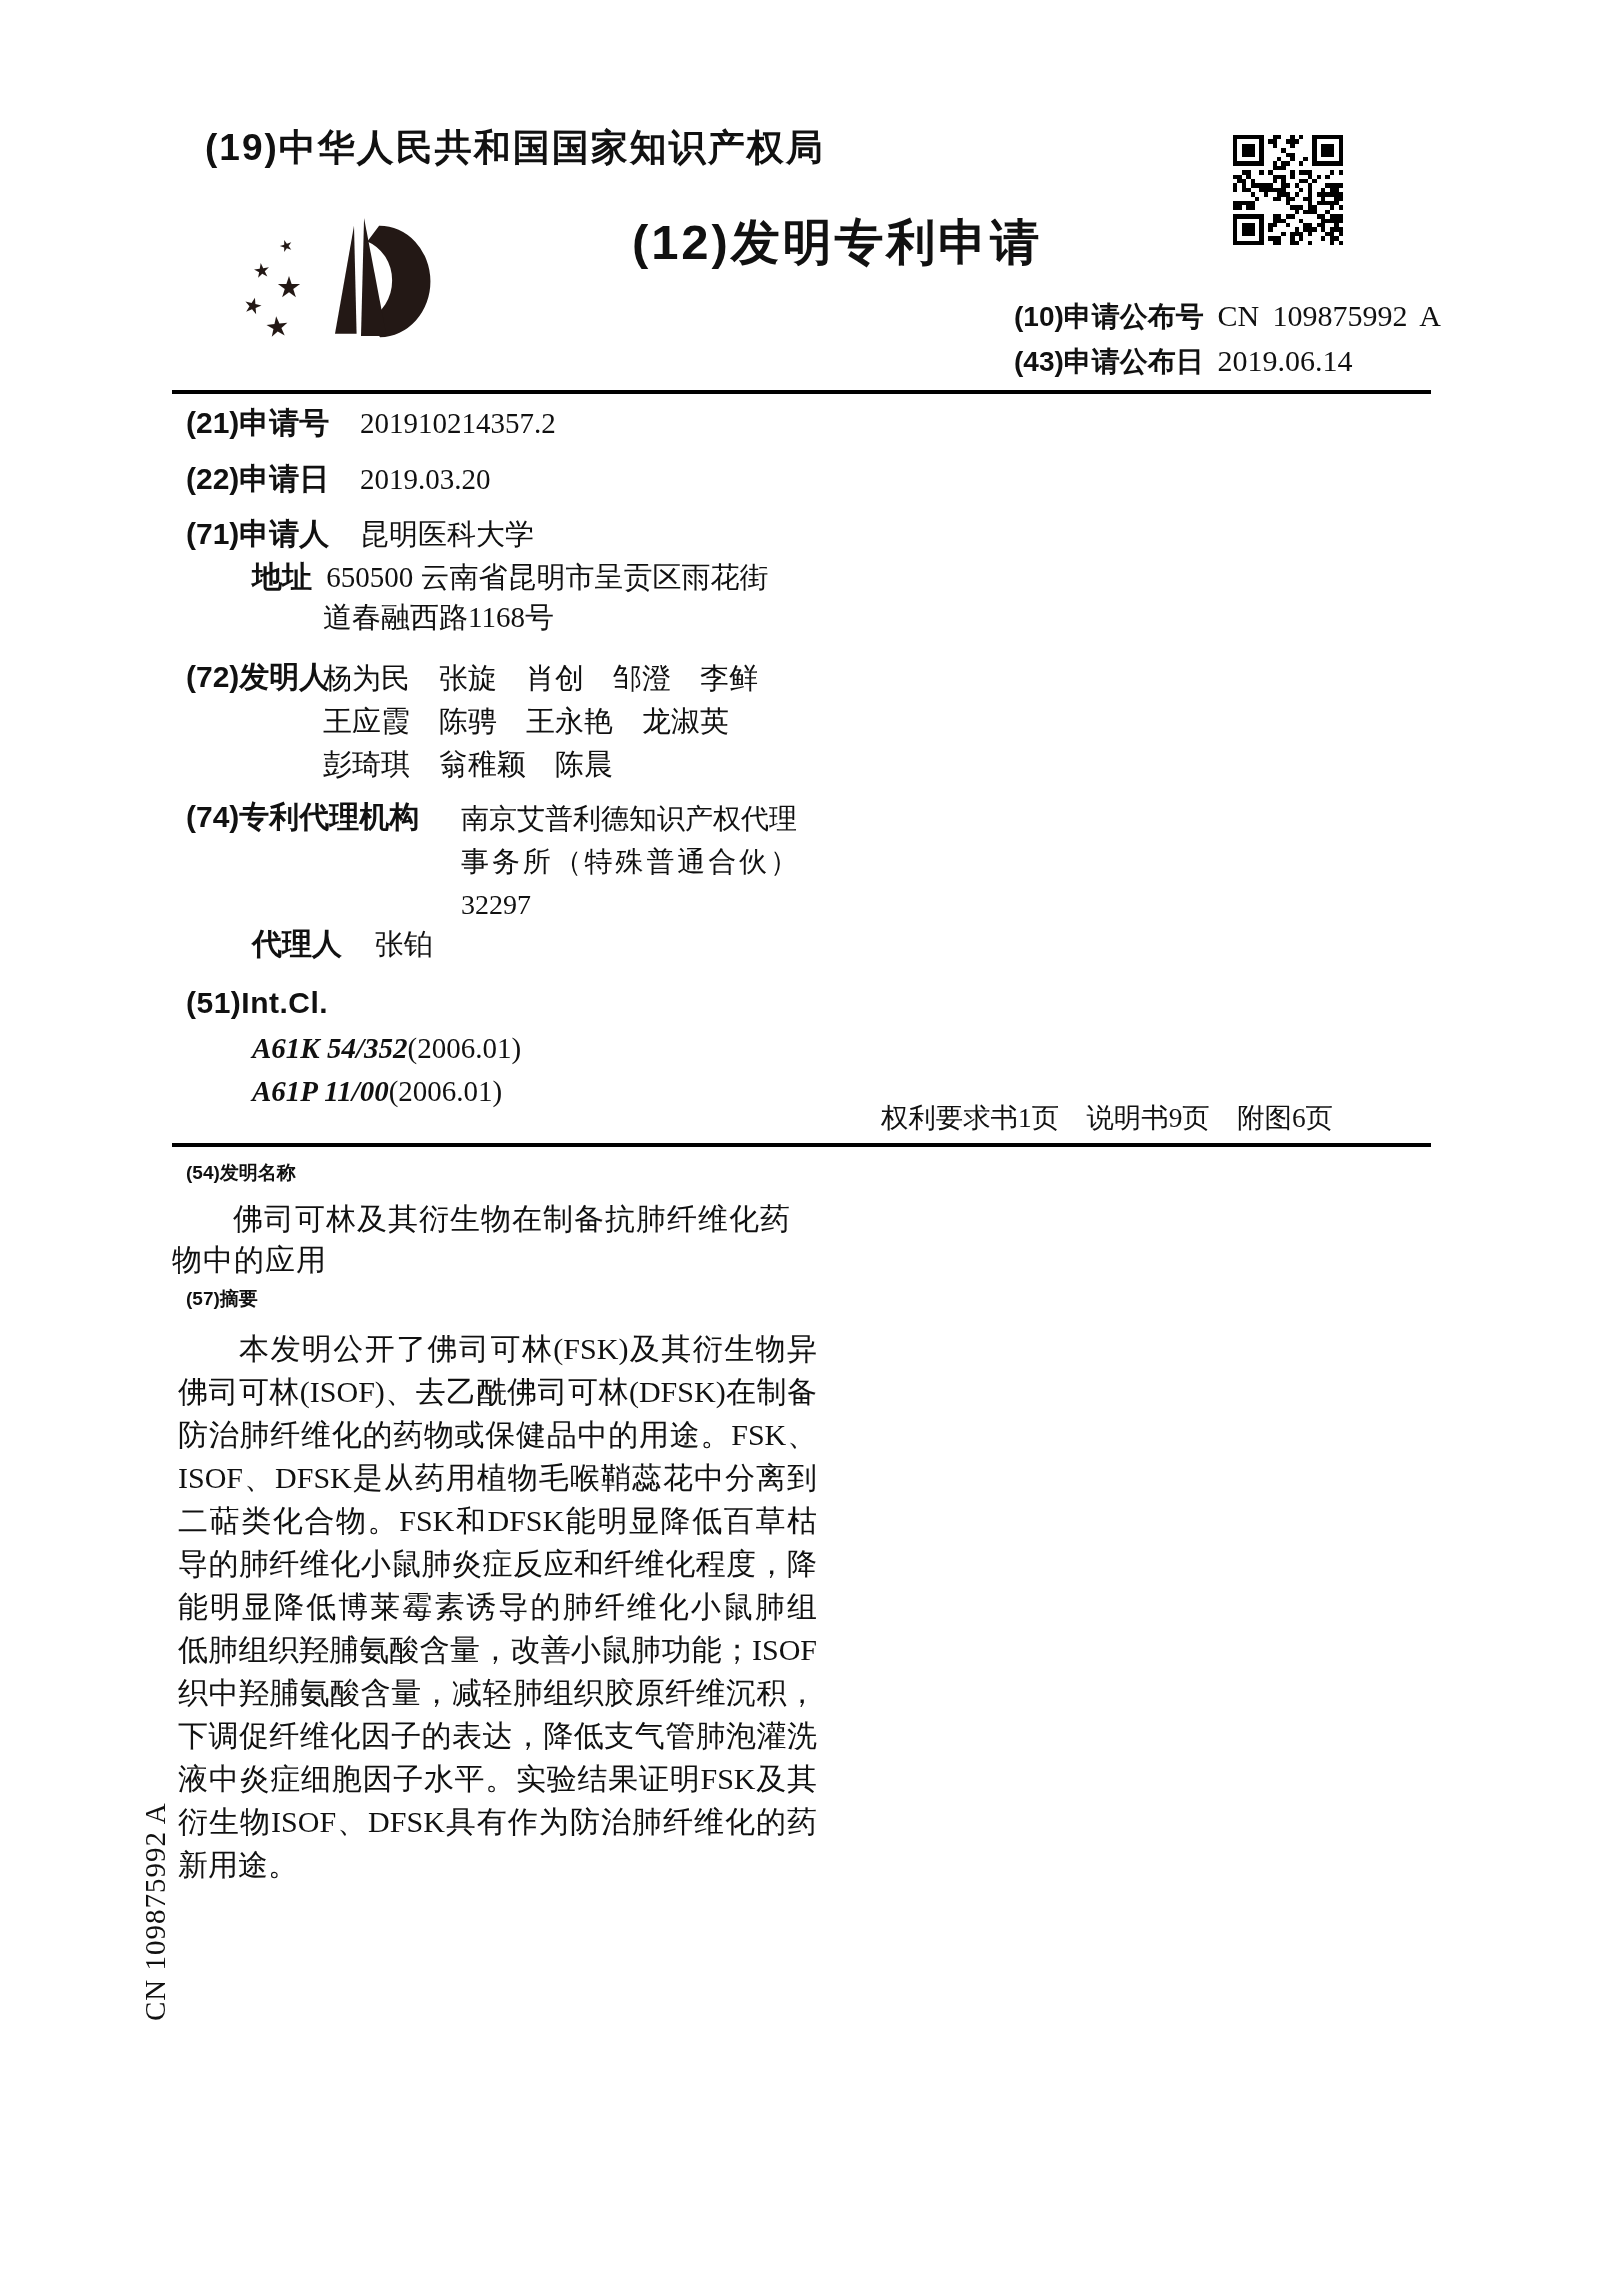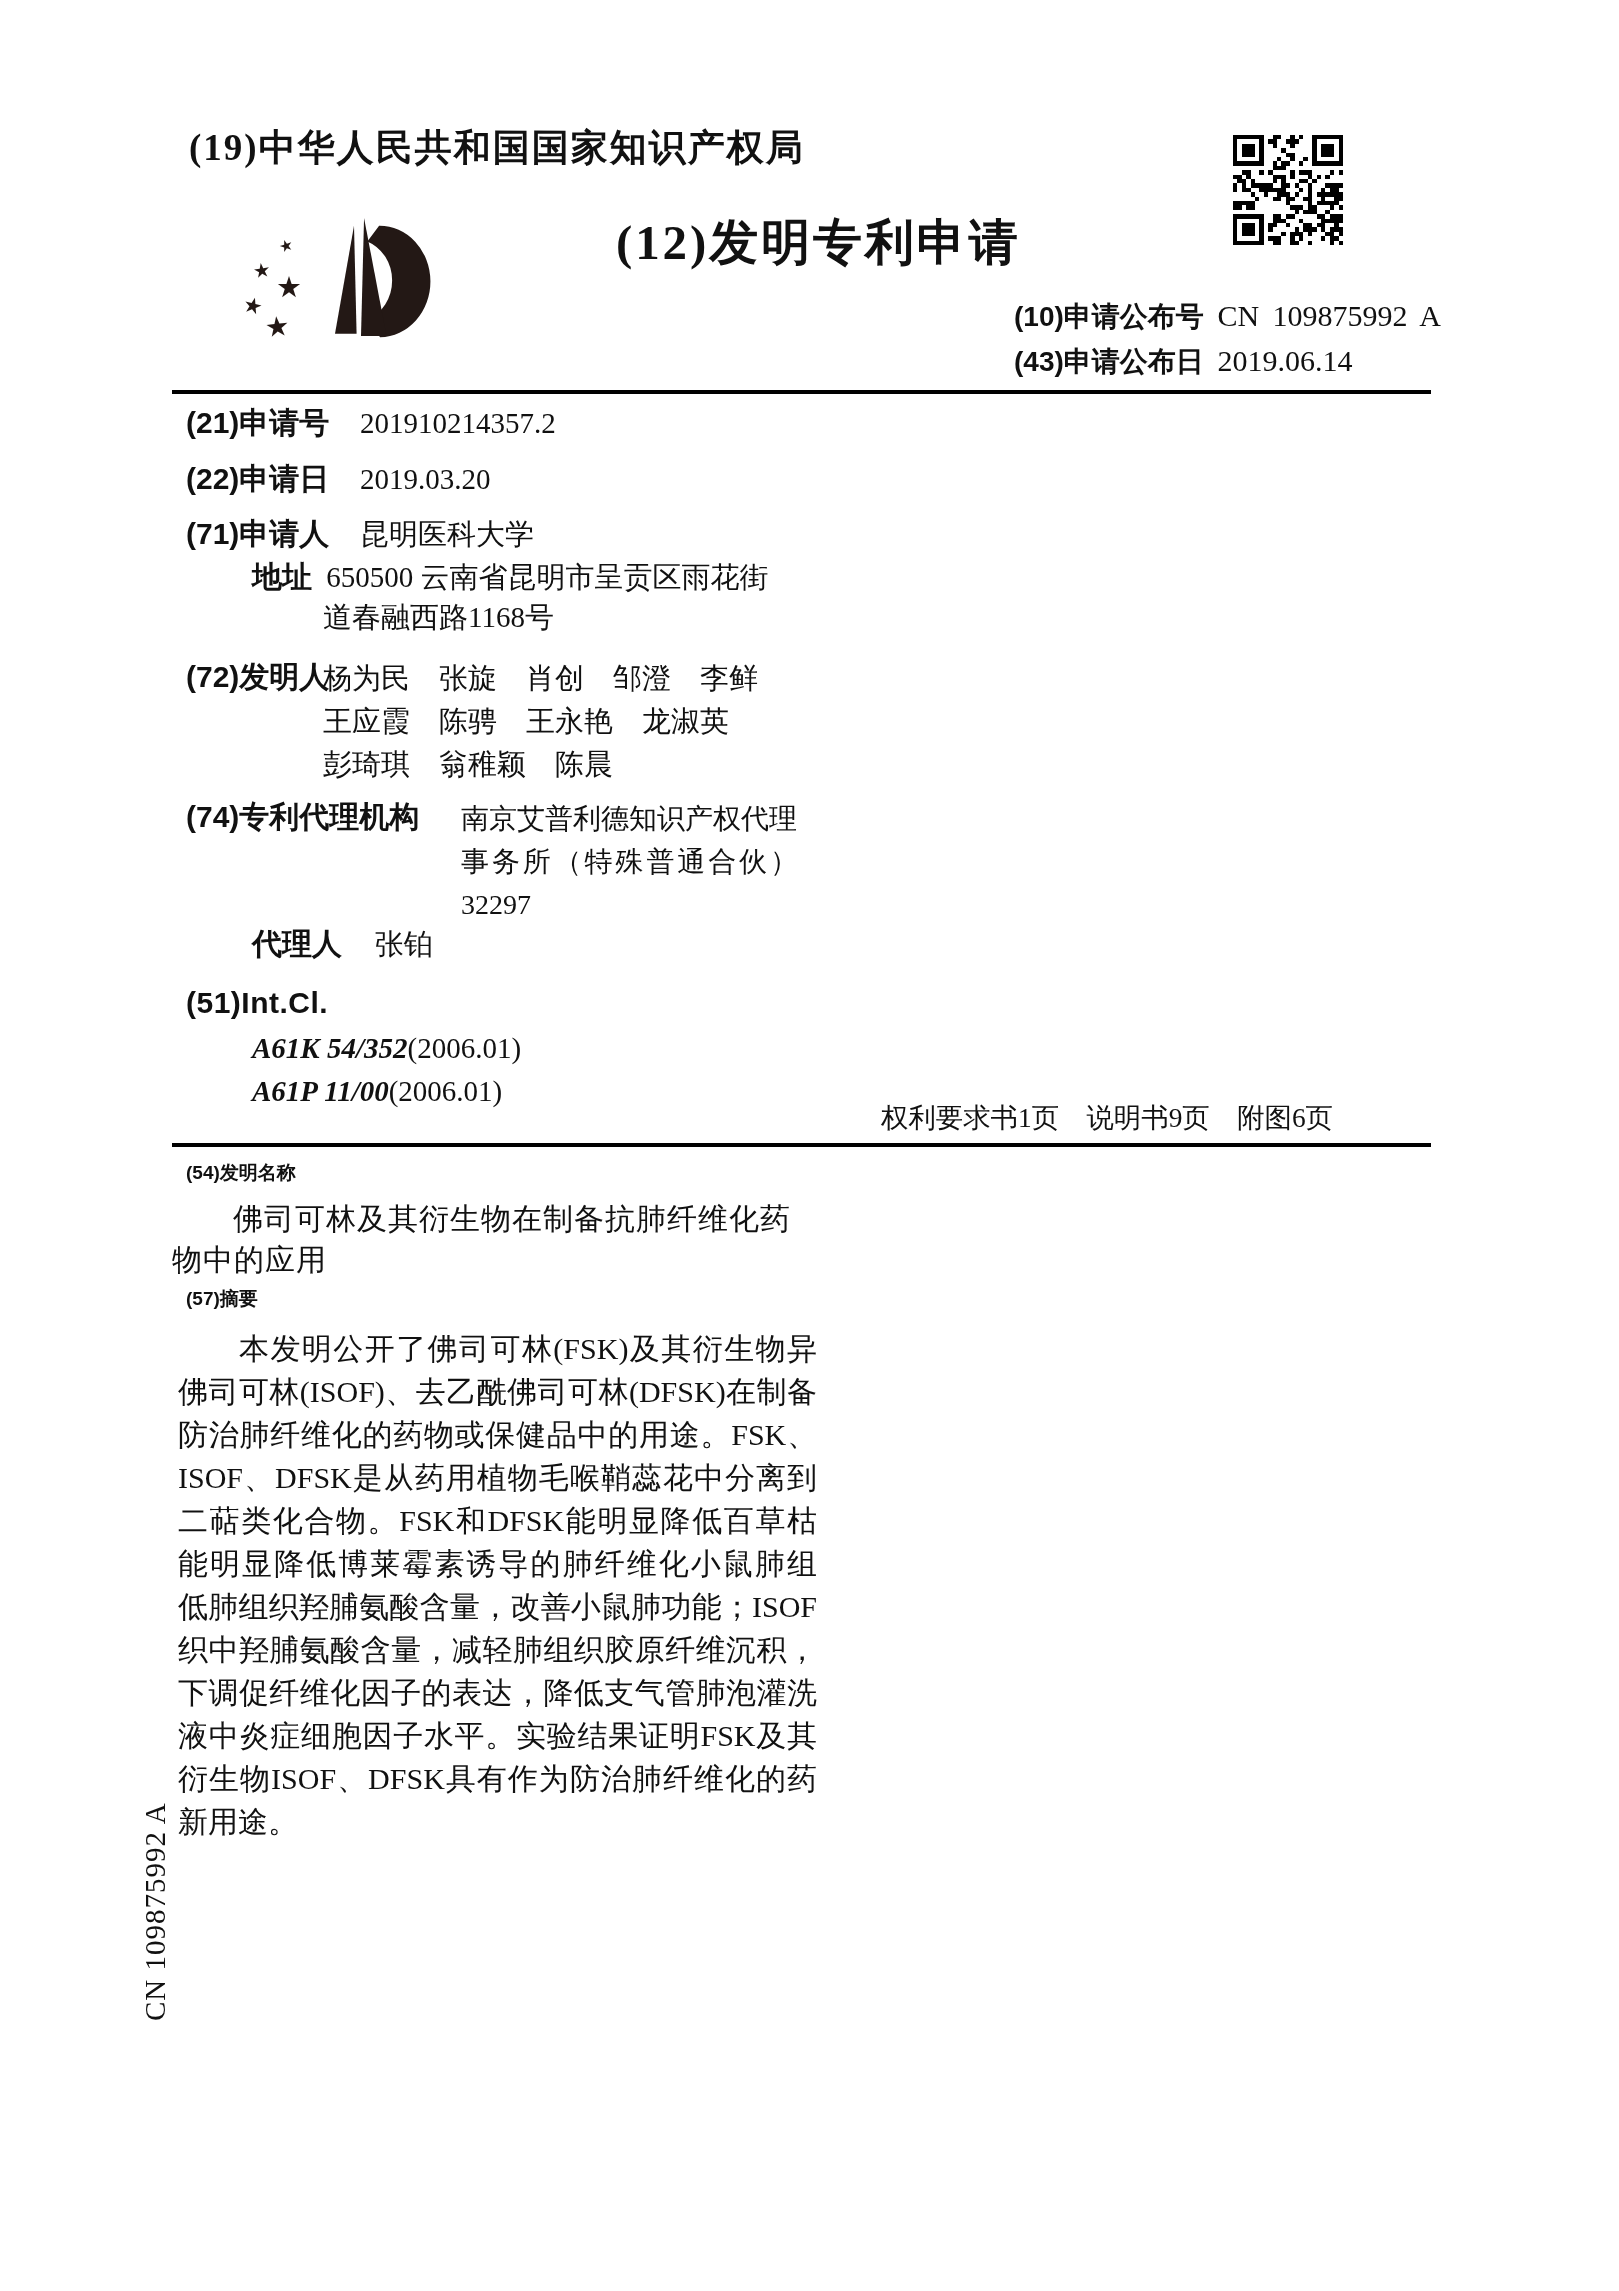--- a/index.html
+++ b/index.html
@@ -4,21 +4,21 @@
 <style>
   html,body{margin:0;padding:0;background:#888;}
   .page{
     position:relative;
     width:1619px;height:2292px;
     background:#ffffff;
     margin:0 auto;
     overflow:hidden;
     color:#111;
   }
-  .sans{font-family:Liberation Serif, serif;}
+  .sans{font-family:Liberation Sans, sans-serif;margin-left:16px;}
   .abs{position:absolute;}
 
   
   .office-line{left:189px;top:123px;font-size:37px;font-weight:700;letter-spacing:2px;}
   .doc-type{left:616px;top:210px;font-size:49px;font-weight:700;letter-spacing:2.9px;}
 
   .pub-line{left:1014px;white-space:nowrap;}
   .pub-line .plbl{font-size:28px;font-weight:700;font-family:"Liberation Sans","DejaVu Sans",sans-serif;}
   .pub-line .pval{font-size:30px;font-family:"Liberation Serif","DejaVu Serif",serif;margin-left:13.7px;word-spacing:5.9px;}
   .pub-no{top:298px;}
@@ -379,20 +379,21 @@
       <div>物中的应用</div>
     </div>
 
   <div class="abs sec-lbl lbl57">(57)摘要</div>
   <div class="abs abs-lines">
       <div>本发明公开了佛司可林(FSK)及其衍生物异</div>
       <div>佛司可林(ISOF)、去乙酰佛司可林(DFSK)在制备</div>
       <div>防治肺纤维化的药物或保健品中的用途。FSK、</div>
       <div>ISOF、DFSK是从药用植物毛喉鞘蕊花中分离到的</div>
       <div>二萜类化合物。FSK和DFSK能明显降低百草枯诱</div>
+      <div>导的肺纤维化小鼠肺炎症反应和纤维化程度，降</div>
       <div>能明显降低博莱霉素诱导的肺纤维化小鼠肺组</div>
       <div>低肺组织羟脯氨酸含量，改善小鼠肺功能；ISOF</div>
       <div>织中羟脯氨酸含量，减轻肺组织胶原纤维沉积，</div>
       <div>下调促纤维化因子的表达，降低支气管肺泡灌洗</div>
       <div>液中炎症细胞因子水平。实验结果证明FSK及其</div>
       <div>衍生物ISOF、DFSK具有作为防治肺纤维化的药物</div>
       <div>新用途。</div>
     </div>
 
   <div class="abs vtext">CN 109875992 A</div>

